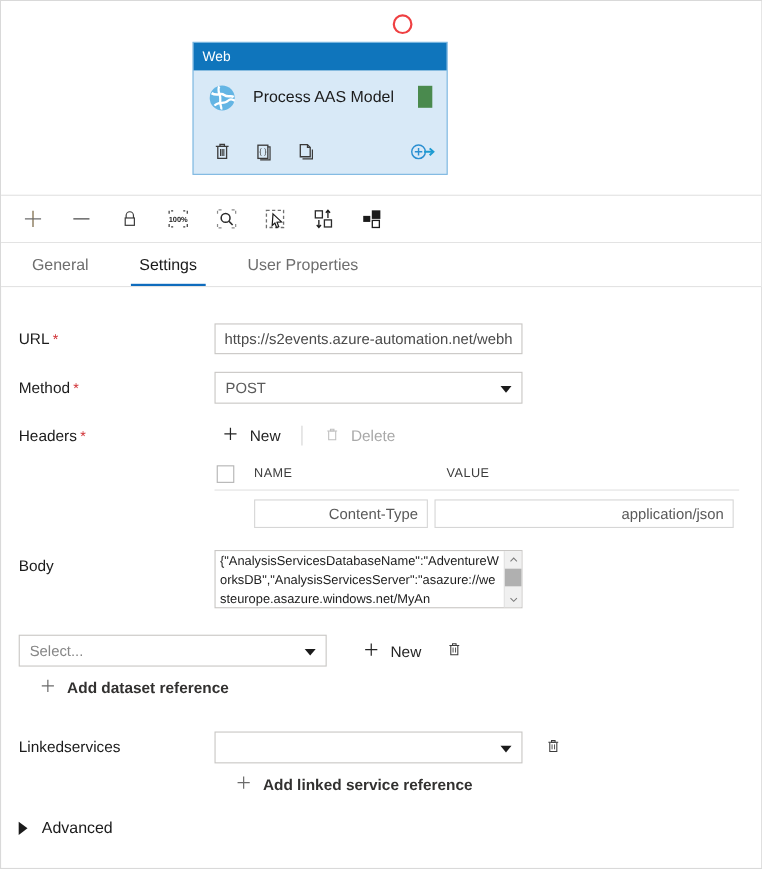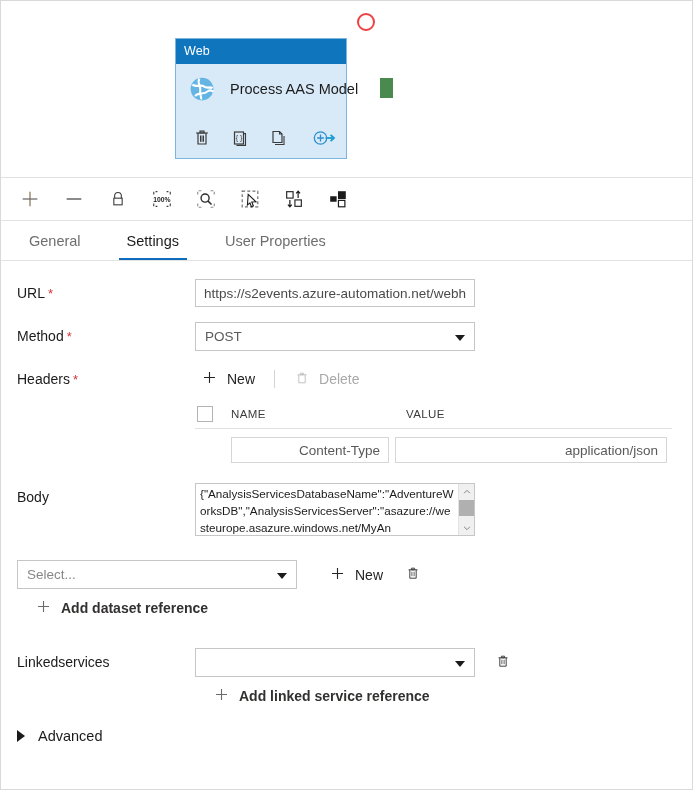--- a/index.html
+++ b/index.html
@@ -45,21 +45,21 @@
     height: 18px;
     border-radius: 50%;
     border: 2px solid #ef4042;
     box-sizing: border-box;
     background: transparent;
   }
   .activity-card {
     position: absolute;
     left: 174px;
     top: 37px;
-    width: 172px;
+    width: 232px;
     height: 121px;
     box-sizing: border-box;
     border: 1px solid #7ab6e0;
     background: #d8e9f7;
     box-shadow: 0 0 0 0 rgba(0,0,0,0);
   }
   .card-header {
     height: 25px;
     background: #0f75bc;
     color: #ffffff;
@@ -183,20 +183,21 @@
     flex: 1 1 auto;
     position: relative;
     padding: 18px 0 0 0;
     overflow: hidden;
   }
   .row {
     display: flex;
     align-items: flex-start;
     padding: 0 0 0 16px;
     margin-bottom: 14px;
+    margin-top: 15px;
   }
   .lbl {
     width: 178px;
     flex: 0 0 178px;
     font-size: 14px;
     color: #1b1b1b;
     line-height: 28px;
     white-space: nowrap;
   }
   .req {

